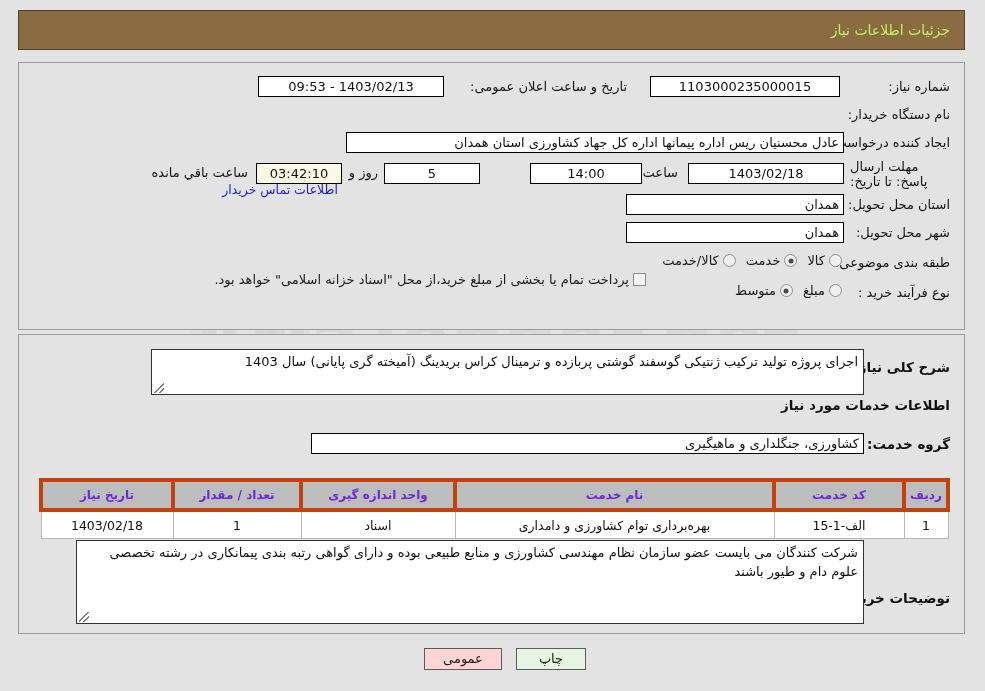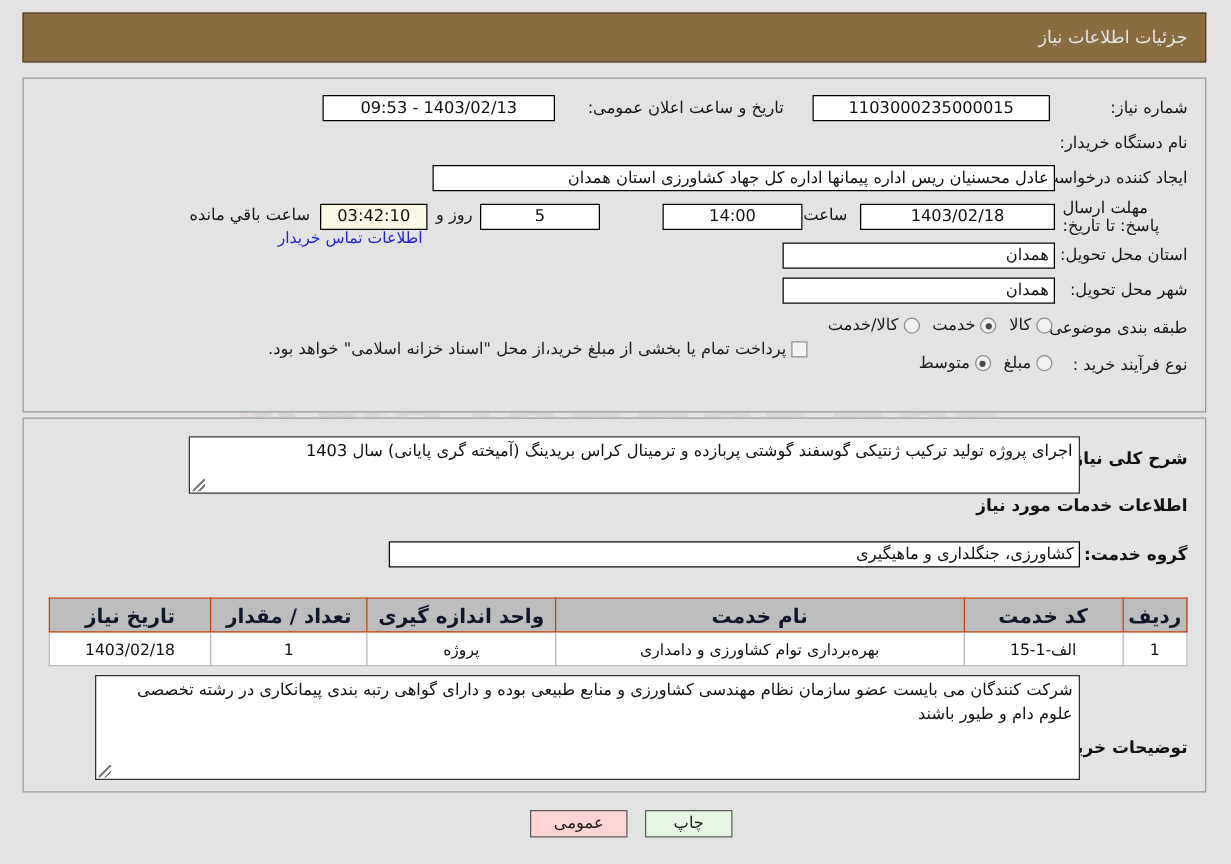--- a/index.html
+++ b/index.html
@@ -18,21 +18,21 @@
     pointer-events:none;z-index:0;opacity:.30;
   }
   
   .page-header{
     position:absolute;left:18px;top:10px;width:947px;height:40px;
     background:#8a6b42;border:1px solid #55412a;
     box-sizing:border-box;
     display:flex;align-items:center;justify-content:flex-start;
   }
   .page-header .title{
-    color:#e5e5e5;font-size:14px;padding-right:14px;letter-spacing:.2px;
+    color:#bef264;font-size:14px;padding-right:14px;letter-spacing:.2px;
   }
   
   .panel{
     position:absolute;left:18px;top:62px;width:947px;height:268px;
     border:1px solid #9a9a9a;background:#e3e3e3;
     box-sizing:border-box;z-index:1;
   }
   .panel.lower{
     top:334px;height:300px;border-top:1px solid #9a9a9a;
   }
@@ -80,23 +80,23 @@
     background:
       linear-gradient(135deg,transparent 45%,#7d7d7d 45%,#7d7d7d 55%,transparent 55%),
       linear-gradient(135deg,transparent 70%,#7d7d7d 70%,#7d7d7d 80%,transparent 80%);
   }
   
   table.grid{
     position:absolute;border-collapse:collapse;
     font-size:12.5px;direction:rtl;
   }
   table.grid th{
-    background:#bdbdbd;border:1px solid #c2410c;
-    font-weight:bold;color:#0f172a;height:26px;padding:0 4px;
-    text-align:center;font-size:16px;
+    background:#bdbdbd;border:4px solid #c2410c;
+    font-weight:bold;color:#6d28d9;height:26px;padding:0 4px;
+    text-align:center;font-size:12px;
   }
   table.grid td{
     background:#ffffff;border:1px solid #b9b9b9;
     height:26px;padding:0 5px;text-align:center;color:#111;
   }
   
   .btn{
     position:absolute;height:22px;line-height:20px;
     border:1px solid #5c5c5c;box-sizing:border-box;
     font-size:13px;text-align:center;cursor:pointer;
@@ -215,21 +215,21 @@
         <th style="width:142px;">واحد اندازه گیری</th>
         <th style="width:116px;">تعداد / مقدار</th>
         <th style="width:120px;">تاریخ نیاز</th>
       </tr>
     </thead>
     <tbody>
       <tr>
         <td>1</td>
         <td>الف-1-15</td>
         <td>بهره‌برداری توام کشاورزی و دامداری</td>
-        <td>پروژه</td>
+        <td>اسناد</td>
         <td>1</td>
         <td>1403/02/18</td>
       </tr>
     </tbody>
   </table>
 
   <span class="bold-lbl" style="position:absolute;top:255px;right:14px;">توضیحات خریدار:</span>
   <div class="ta" style="position:absolute;top:205px;right:100px;width:788px;height:84px;">
     <span>شرکت کنندگان می بایست  عضو سازمان نظام مهندسی کشاورزی و منابع طبیعی بوده  و دارای گواهی  رتبه بندی پیمانکاری در رشته تخصصی علوم دام و طیور باشند</span>
     <span class="grip"></span>

